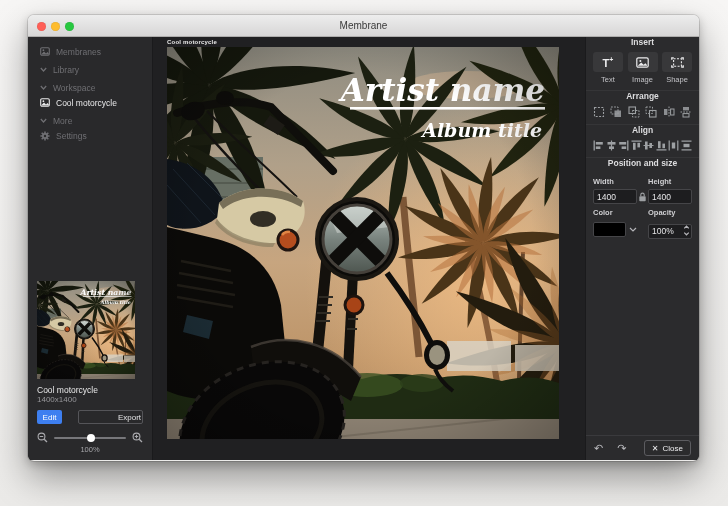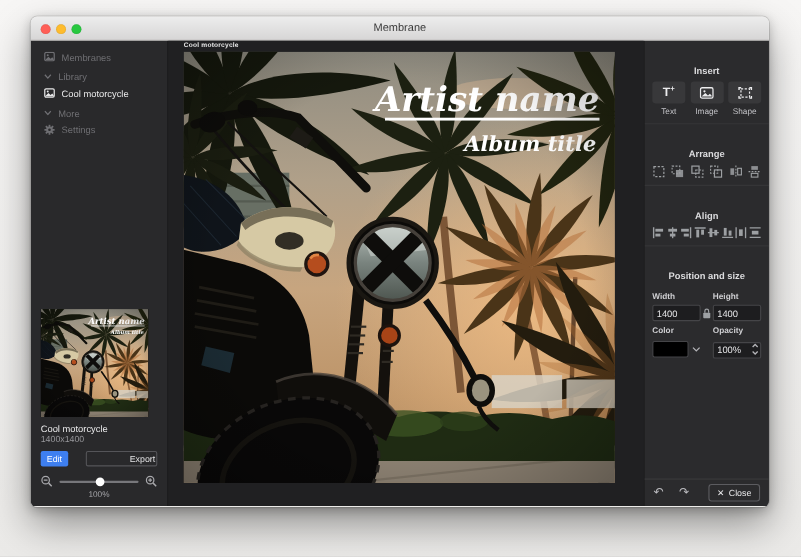--- a/index.html
+++ b/index.html
@@ -36,21 +36,21 @@
   .slider{flex:1;height:8px;margin:0 6px;position:relative;}
   .slider .track{position:absolute;left:0;right:0;top:3px;height:2px;background:#77777b;border-radius:1px;}
   .slider .thumbdot{position:absolute;left:46%;top:0;width:8px;height:8px;border-radius:50%;background:#fff;}
   .zoompct{text-align:center;font-size:7.5px;color:#a5a5a9;margin-top:2px;}
   
   .canvas-area{flex:1;position:relative;background:#202022;}
   .canvas-label{position:absolute;left:14px;top:2px;font-size:6px;font-weight:bold;color:#e8e8e8;letter-spacing:.2px;}
   .cover{position:absolute;left:14px;top:10px;width:392px;height:392px;}
   
   .inspector{width:114px;background:#2b2b2d;border-left:1px solid #1a1a1c;display:flex;flex-direction:column;color:#cfcfd2;}
-  .sec{padding:22px 7px 6px 7px;}
+  .sec{padding:0 7px 6px 7px;}
   .sec + .sec{border-top:1px solid rgba(255,255,255,.05);}
   .sec-title{font-size:8.5px;font-weight:bold;color:#dcdcde;text-align:center;margin-bottom:5px;}
   .insert-row{display:flex;justify-content:space-between;}
   .ins-btn{width:30px;display:flex;flex-direction:column;align-items:center;}
   .ins-ico{width:30px;height:20px;background:#38383a;border-radius:3px;display:flex;align-items:center;justify-content:center;color:#ececee;}
   .ins-lbl{font-size:7.5px;color:#c3c3c7;margin-top:3px;}
   .tplus{font-size:11px;font-weight:bold;}
   .tplus sup{font-size:7px;}
   .icon-row{display:flex;justify-content:space-between;align-items:center;color:#9da0a3;}
   .lbl-grid{display:grid;grid-template-columns:44px 10px 44px;justify-content:space-between;align-items:center;}
@@ -238,20 +238,26 @@
               <path d="M1.5,7 L4,4.6 L6,6.4 L7.5,5 L8.8,6.6 L8.8,7.6 L1.5,7.6 Z" fill="currentColor"></path>
             </svg>
           <span>Membranes</span>
         </div>
         <div class="nav-item group">
           <svg width="7" height="5" viewBox="0 0 7 5">
               <polyline points="0.8,1 3.5,4 6.2,1" fill="none" stroke="currentColor" stroke-width="1.2"></polyline>
             </svg>
           <span>Library</span>
         </div>
+        <div class="nav-item group">
+          <svg width="7" height="5" viewBox="0 0 7 5">
+              <polyline points="0.8,1 3.5,4 6.2,1" fill="none" stroke="currentColor" stroke-width="1.2"></polyline>
+            </svg>
+          <span>Workspace</span>
+        </div>
         <div class="nav-item active">
           <svg width="10" height="9" viewBox="0 0 10 9">
               <rect x="0.7" y="0.7" width="8.6" height="7.6" rx="1.2" fill="none" stroke="currentColor" stroke-width="1.1"></rect>
               <circle cx="3.4" cy="3.2" r="0.9" fill="currentColor"></circle>
               <path d="M1.5,7 L4,4.6 L6,6.4 L7.5,5 L8.8,6.6 L8.8,7.6 L1.5,7.6 Z" fill="currentColor"></path>
             </svg>
           <span>Cool motorcycle</span>
         </div>
         <div class="nav-item group">
           <svg width="7" height="5" viewBox="0 0 7 5">

